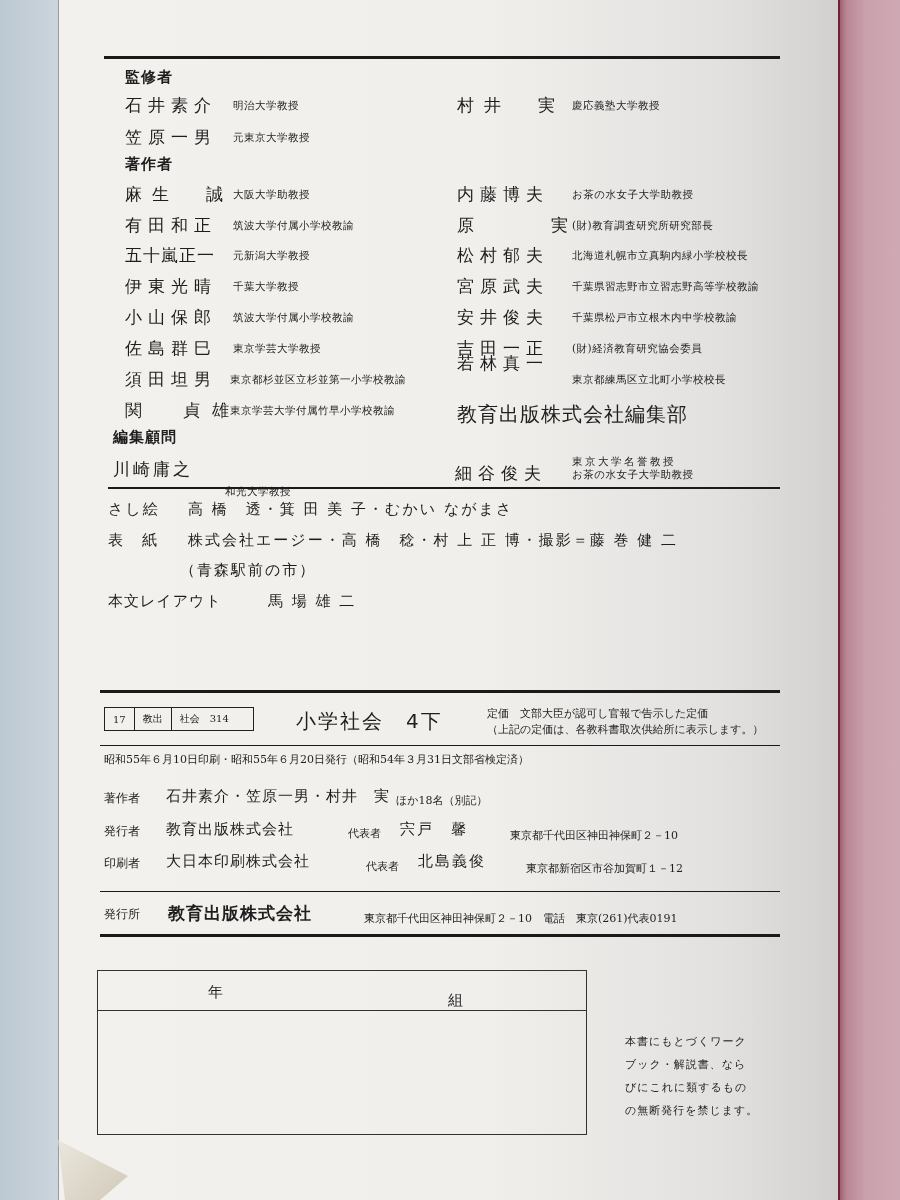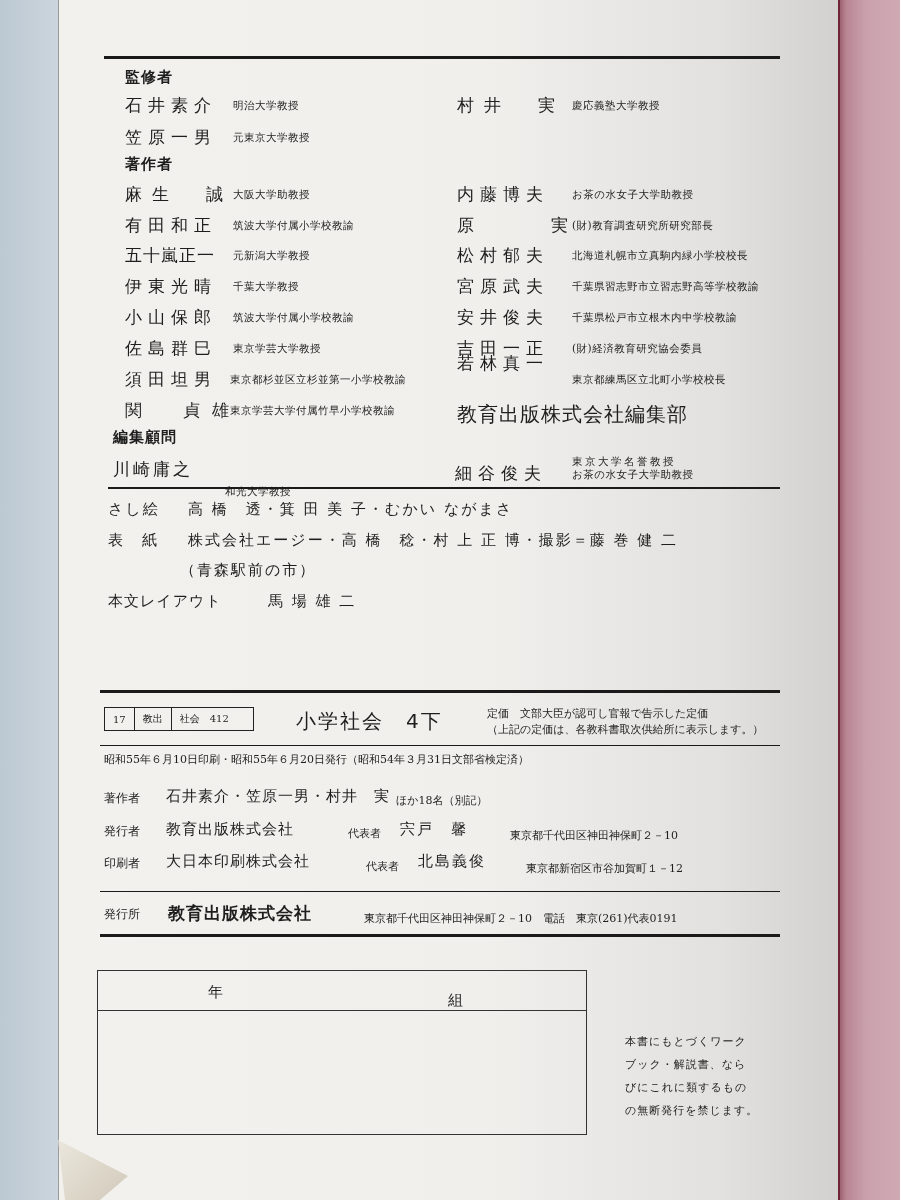--- a/index.html
+++ b/index.html
@@ -110,21 +110,21 @@
 <div class="abs line" style="left:108px;top:531px;">表　紙</div>
 <div class="abs line" style="left:188px;top:531px;">株式会社エージー・高 橋　稔・村 上 正 博・撮影＝藤 巻 健 二</div>
 <div class="abs line" style="left:180px;top:561px;">（青森駅前の市）</div>
 <div class="abs line" style="left:108px;top:592px;letter-spacing:1px;">本文レイアウト</div>
 <div class="abs line" style="left:268px;top:592px;">馬 場 雄 二</div>
 
 <div class="rule" style="left:100px;top:690px;width:680px;height:3px;"></div>
 <div class="code-box">
   <span>17</span>
   <span>教出</span>
-  <span>社会　412</span>
+  <span>社会　314</span>
 </div>
 <div class="abs" style="left:296px;top:708px;font-size:20px;letter-spacing:2px;font-family:'DejaVu Sans',sans-serif;">小学社会　4下</div>
 <div class="abs small" style="left:487px;top:706px;">定価　文部大臣が認可し官報で告示した定価</div>
 <div class="abs small" style="left:487px;top:722px;">（上記の定価は、各教科書取次供給所に表示します。）</div>
 <div class="rule" style="left:100px;top:745px;width:680px;height:1px;"></div>
 <div class="abs small" style="left:104px;top:752px;">昭和55年６月10日印刷・昭和55年６月20日発行（昭和54年３月31日文部省検定済）</div>
 
 <div class="abs small" style="left:104px;top:790px;font-size:12px;">著作者</div>
 <div class="abs line" style="left:166px;top:787px;letter-spacing:1px;">石井素介・笠原一男・村井　実</div>
 <div class="abs small" style="left:396px;top:793px;">ほか18名（別記）</div>

